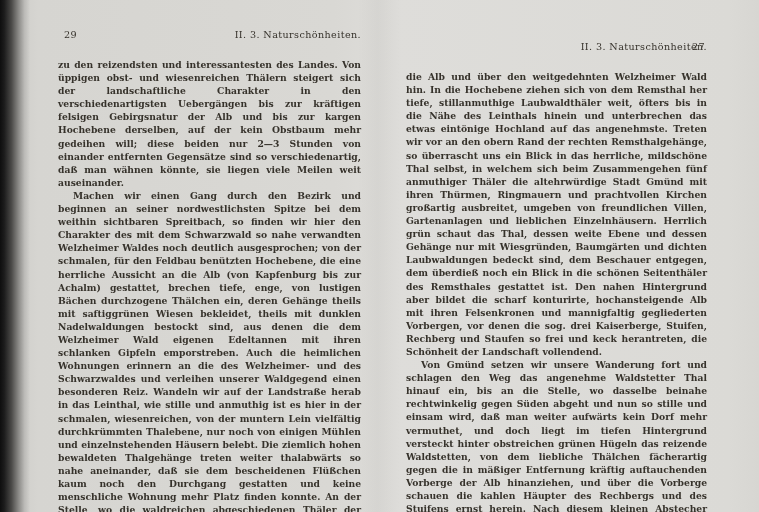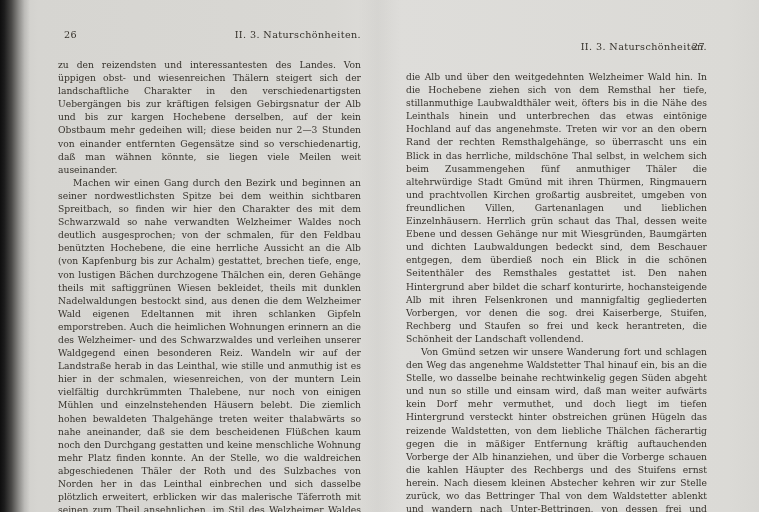--- a/index.html
+++ b/index.html
@@ -54,34 +54,35 @@
     font-size: 9.6px;
   }
   .pagenum-left  { left: 6px; }
   .pagenum-right { right: 2px; }
   .page-body p {
     margin: 0;
     text-align: justify;
     hyphens: auto;
     -webkit-hyphens: auto;
     word-spacing: 0.2px;
+    font-weight: bold;
   }
   .page-body p.indented { text-indent: 15px; }
 </style>
 </head>
 <body>
 
 <div>
 
   <div class="binding-edge"></div>
   <div class="gutter-shade"></div>
 
   <div class="page page-left">
     <div class="page-header">
-      <span class="pagenum pagenum-left">26</span>
+      <span class="pagenum pagenum-left">29</span>
       <span class="running-head">II. 3. Naturschönheiten.</span>
     </div>
     <div class="page-body">
       <p lang="de">zu den reizendsten und interessantesten des Landes. Von üppigen obst- und wiesenreichen Thälern steigert sich der landschaftliche Charakter in den verschiedenartigsten Uebergängen bis zur kräftigen felsigen Gebirgsnatur der Alb und bis zur kargen Hochebene derselben, auf der kein Obstbaum mehr gedeihen will; diese beiden nur 2—3 Stunden von einander entfernten Gegensätze sind so verschiedenartig, daß man wähnen könnte, sie liegen viele Meilen weit auseinander.</p>
       <p lang="de" class="indented">Machen wir einen Gang durch den Bezirk und beginnen an seiner nordwestlichsten Spitze bei dem weithin sichtbaren Spreitbach, so finden wir hier den Charakter des mit dem Schwarzwald so nahe verwandten Welzheimer Waldes noch deutlich ausgesprochen; von der schmalen, für den Feldbau benützten Hochebene, die eine herrliche Aussicht an die Alb (von Kapfenburg bis zur Achalm) gestattet, brechen tiefe, enge, von lustigen Bächen durchzogene Thälchen ein, deren Gehänge theils mit saftiggrünen Wiesen bekleidet, theils mit dunklen Nadelwaldungen bestockt sind, aus denen die dem Welzheimer Wald eigenen Edeltannen mit ihren schlanken Gipfeln emporstreben. Auch die heimlichen Wohnungen erinnern an die des Welzheimer- und des Schwarzwaldes und verleihen unserer Waldgegend einen besonderen Reiz. Wandeln wir auf der Landstraße herab in das Leinthal, wie stille und anmuthig ist es hier in der schmalen, wiesenreichen, von der muntern Lein vielfältig durchkrümmten Thalebene, nur noch von einigen Mühlen und einzelnstehenden Häusern belebt. Die ziemlich hohen bewaldeten Thalgehänge treten weiter thalabwärts so nahe aneinander, daß sie dem bescheidenen Flüßchen kaum noch den Durchgang gestatten und keine menschliche Wohnung mehr Platz finden konnte. An der Stelle, wo die waldreichen abgeschiedenen Thäler der Roth und des Sulzbaches von Norden her in das Leinthal einbrechen und sich dasselbe plötzlich erweitert, erblicken wir das malerische Täferroth mit seinen zum Theil ansehnlichen, im Stil des Welzheimer Waldes erbauten Bauernhäusern, zwischen denen das alte gothische Kirchlein sich ehrwürdig erhebt. Weiter unten in dem Thal liegt freundlich hinter Obstbäumen Leinzell mit seinen meist kleinen Häusern und dem hoch emporragenden alten Schloß. Der Charakter des Thals wird milder und an den Thalgehängen weicht der Wald dem Feldbau. Etwa ½ Stunde unterhalb des Dorfs winkt von einer zwischen den Thälern der Lein und des Federbachs vordringenden Bergspitze das freundliche Horn mit seinem imposanten Schloß herab, und bietet die reizendste Ansicht in dem anmuthigen Leinthale soweit dasselbe unsern Bezirk angeht.</p>
 
     </div>
   </div>
 
   <div class="page page-right">

